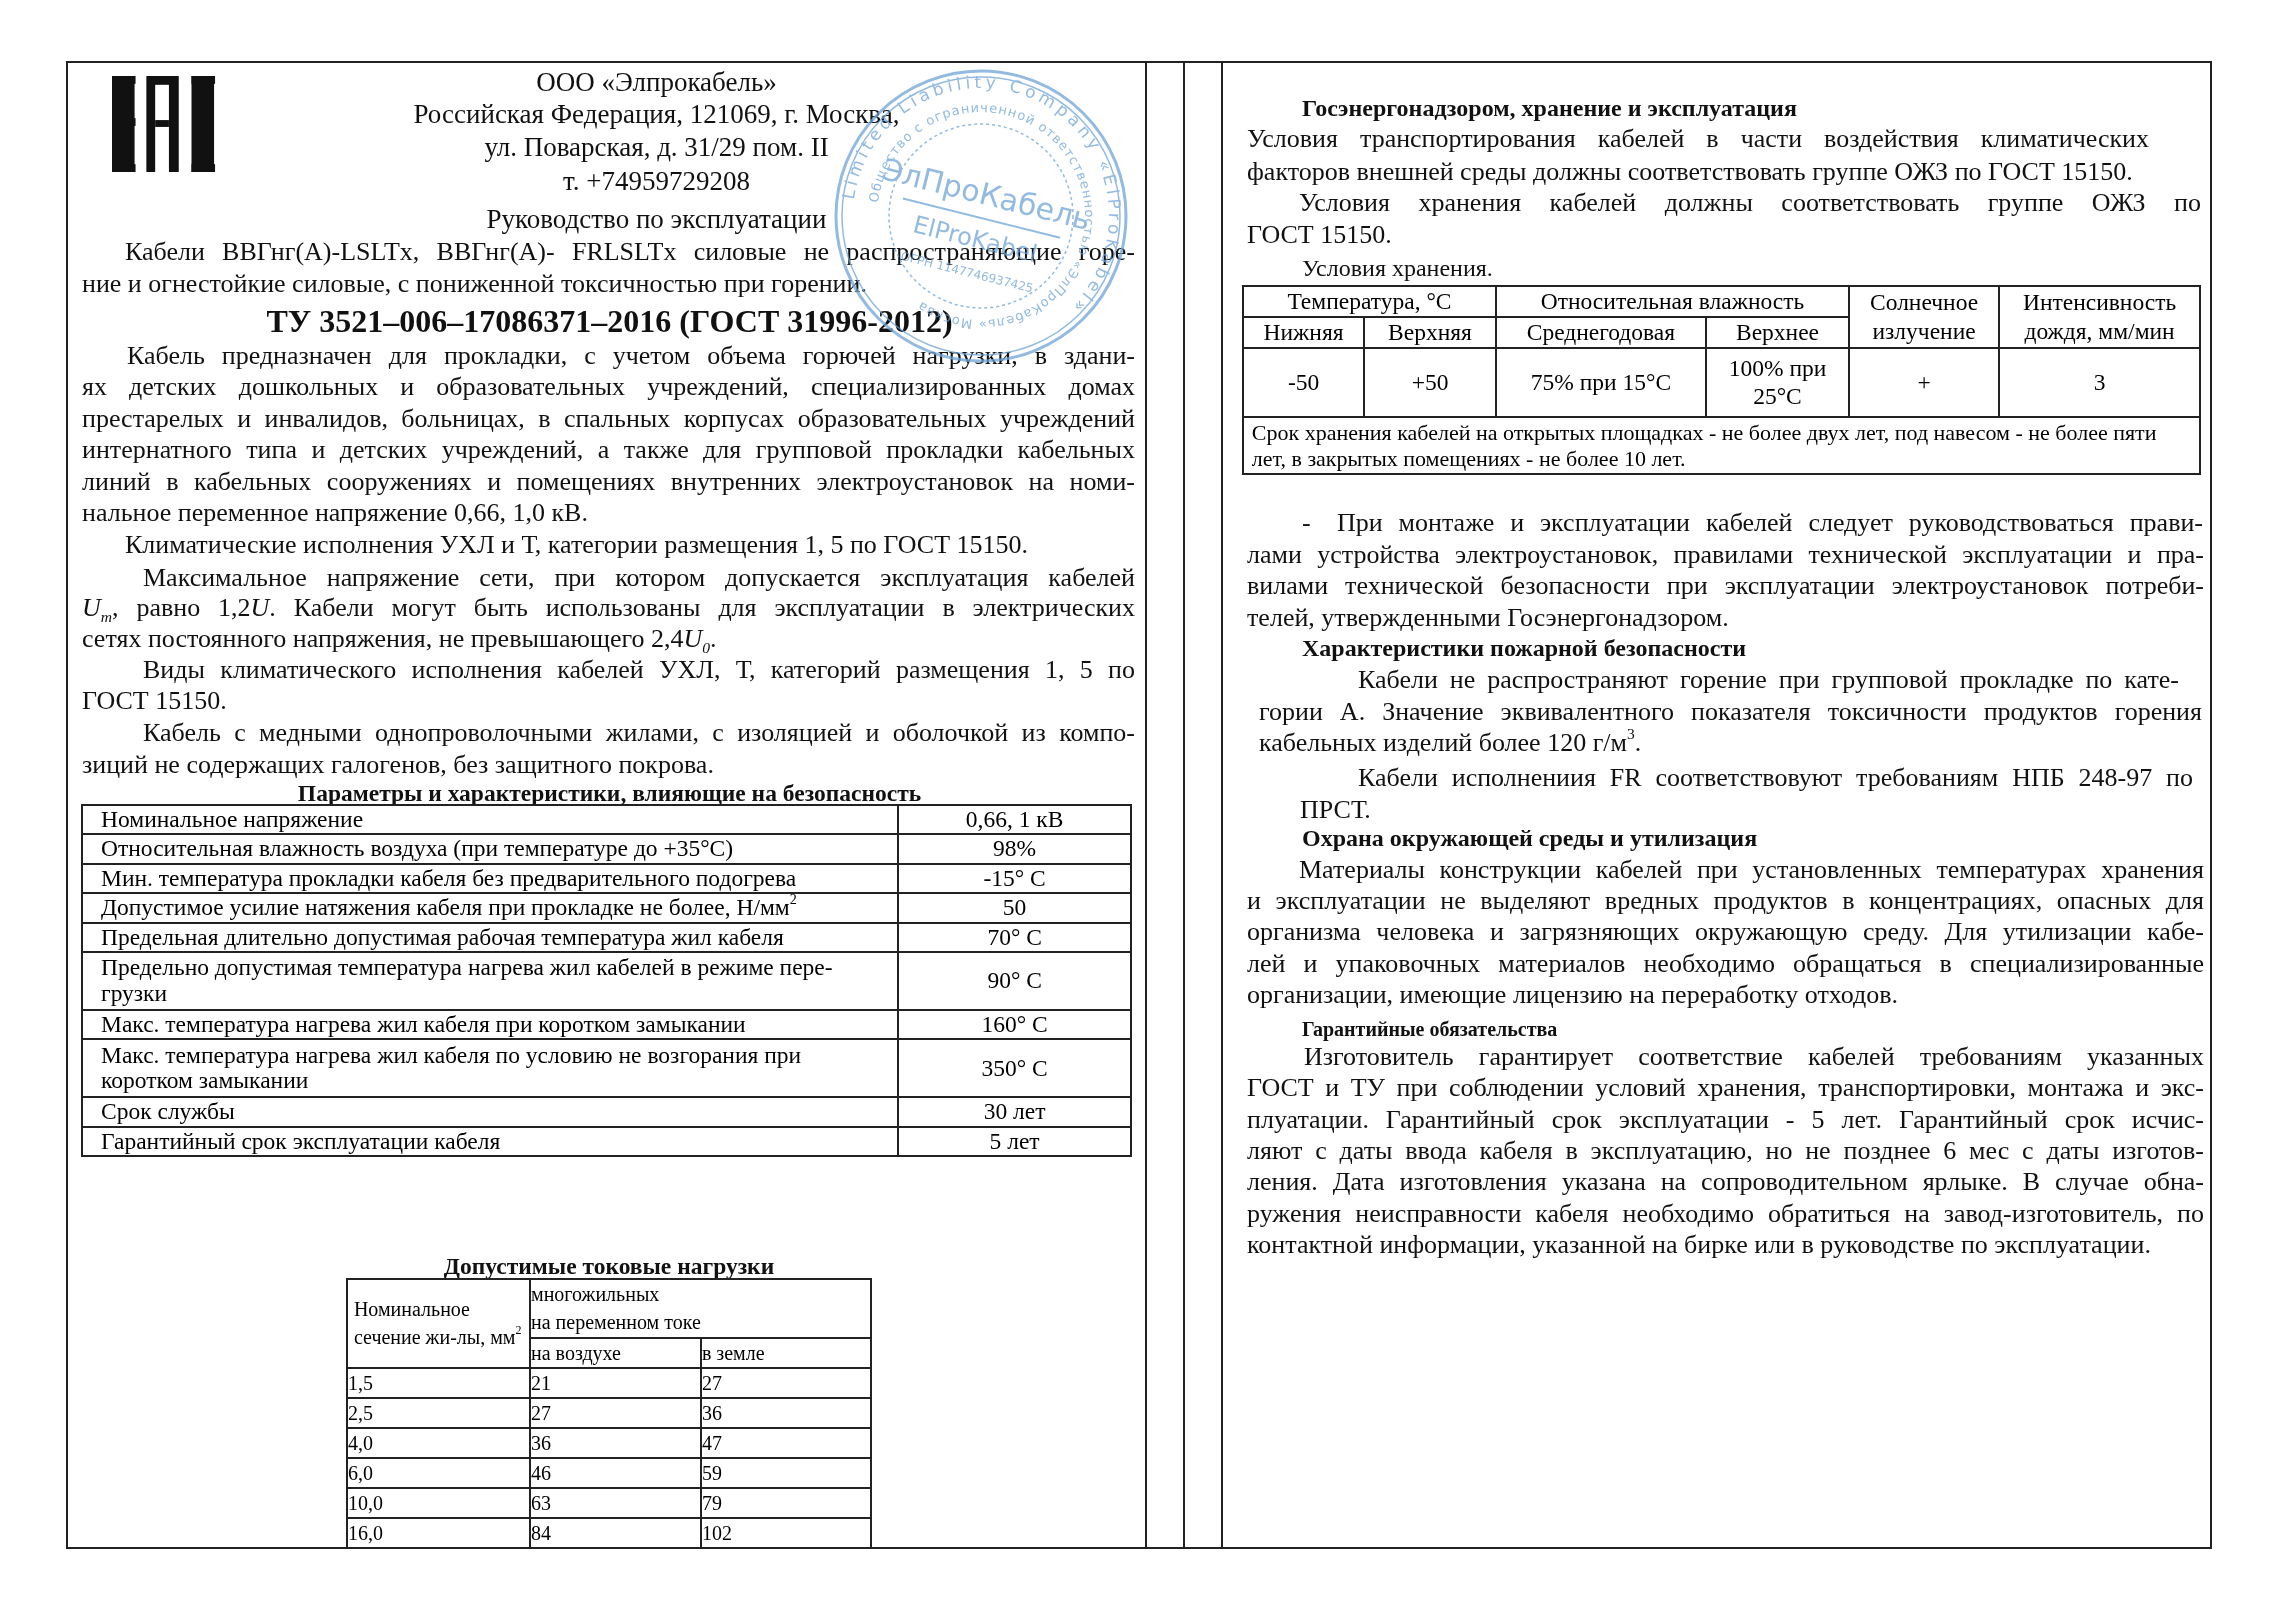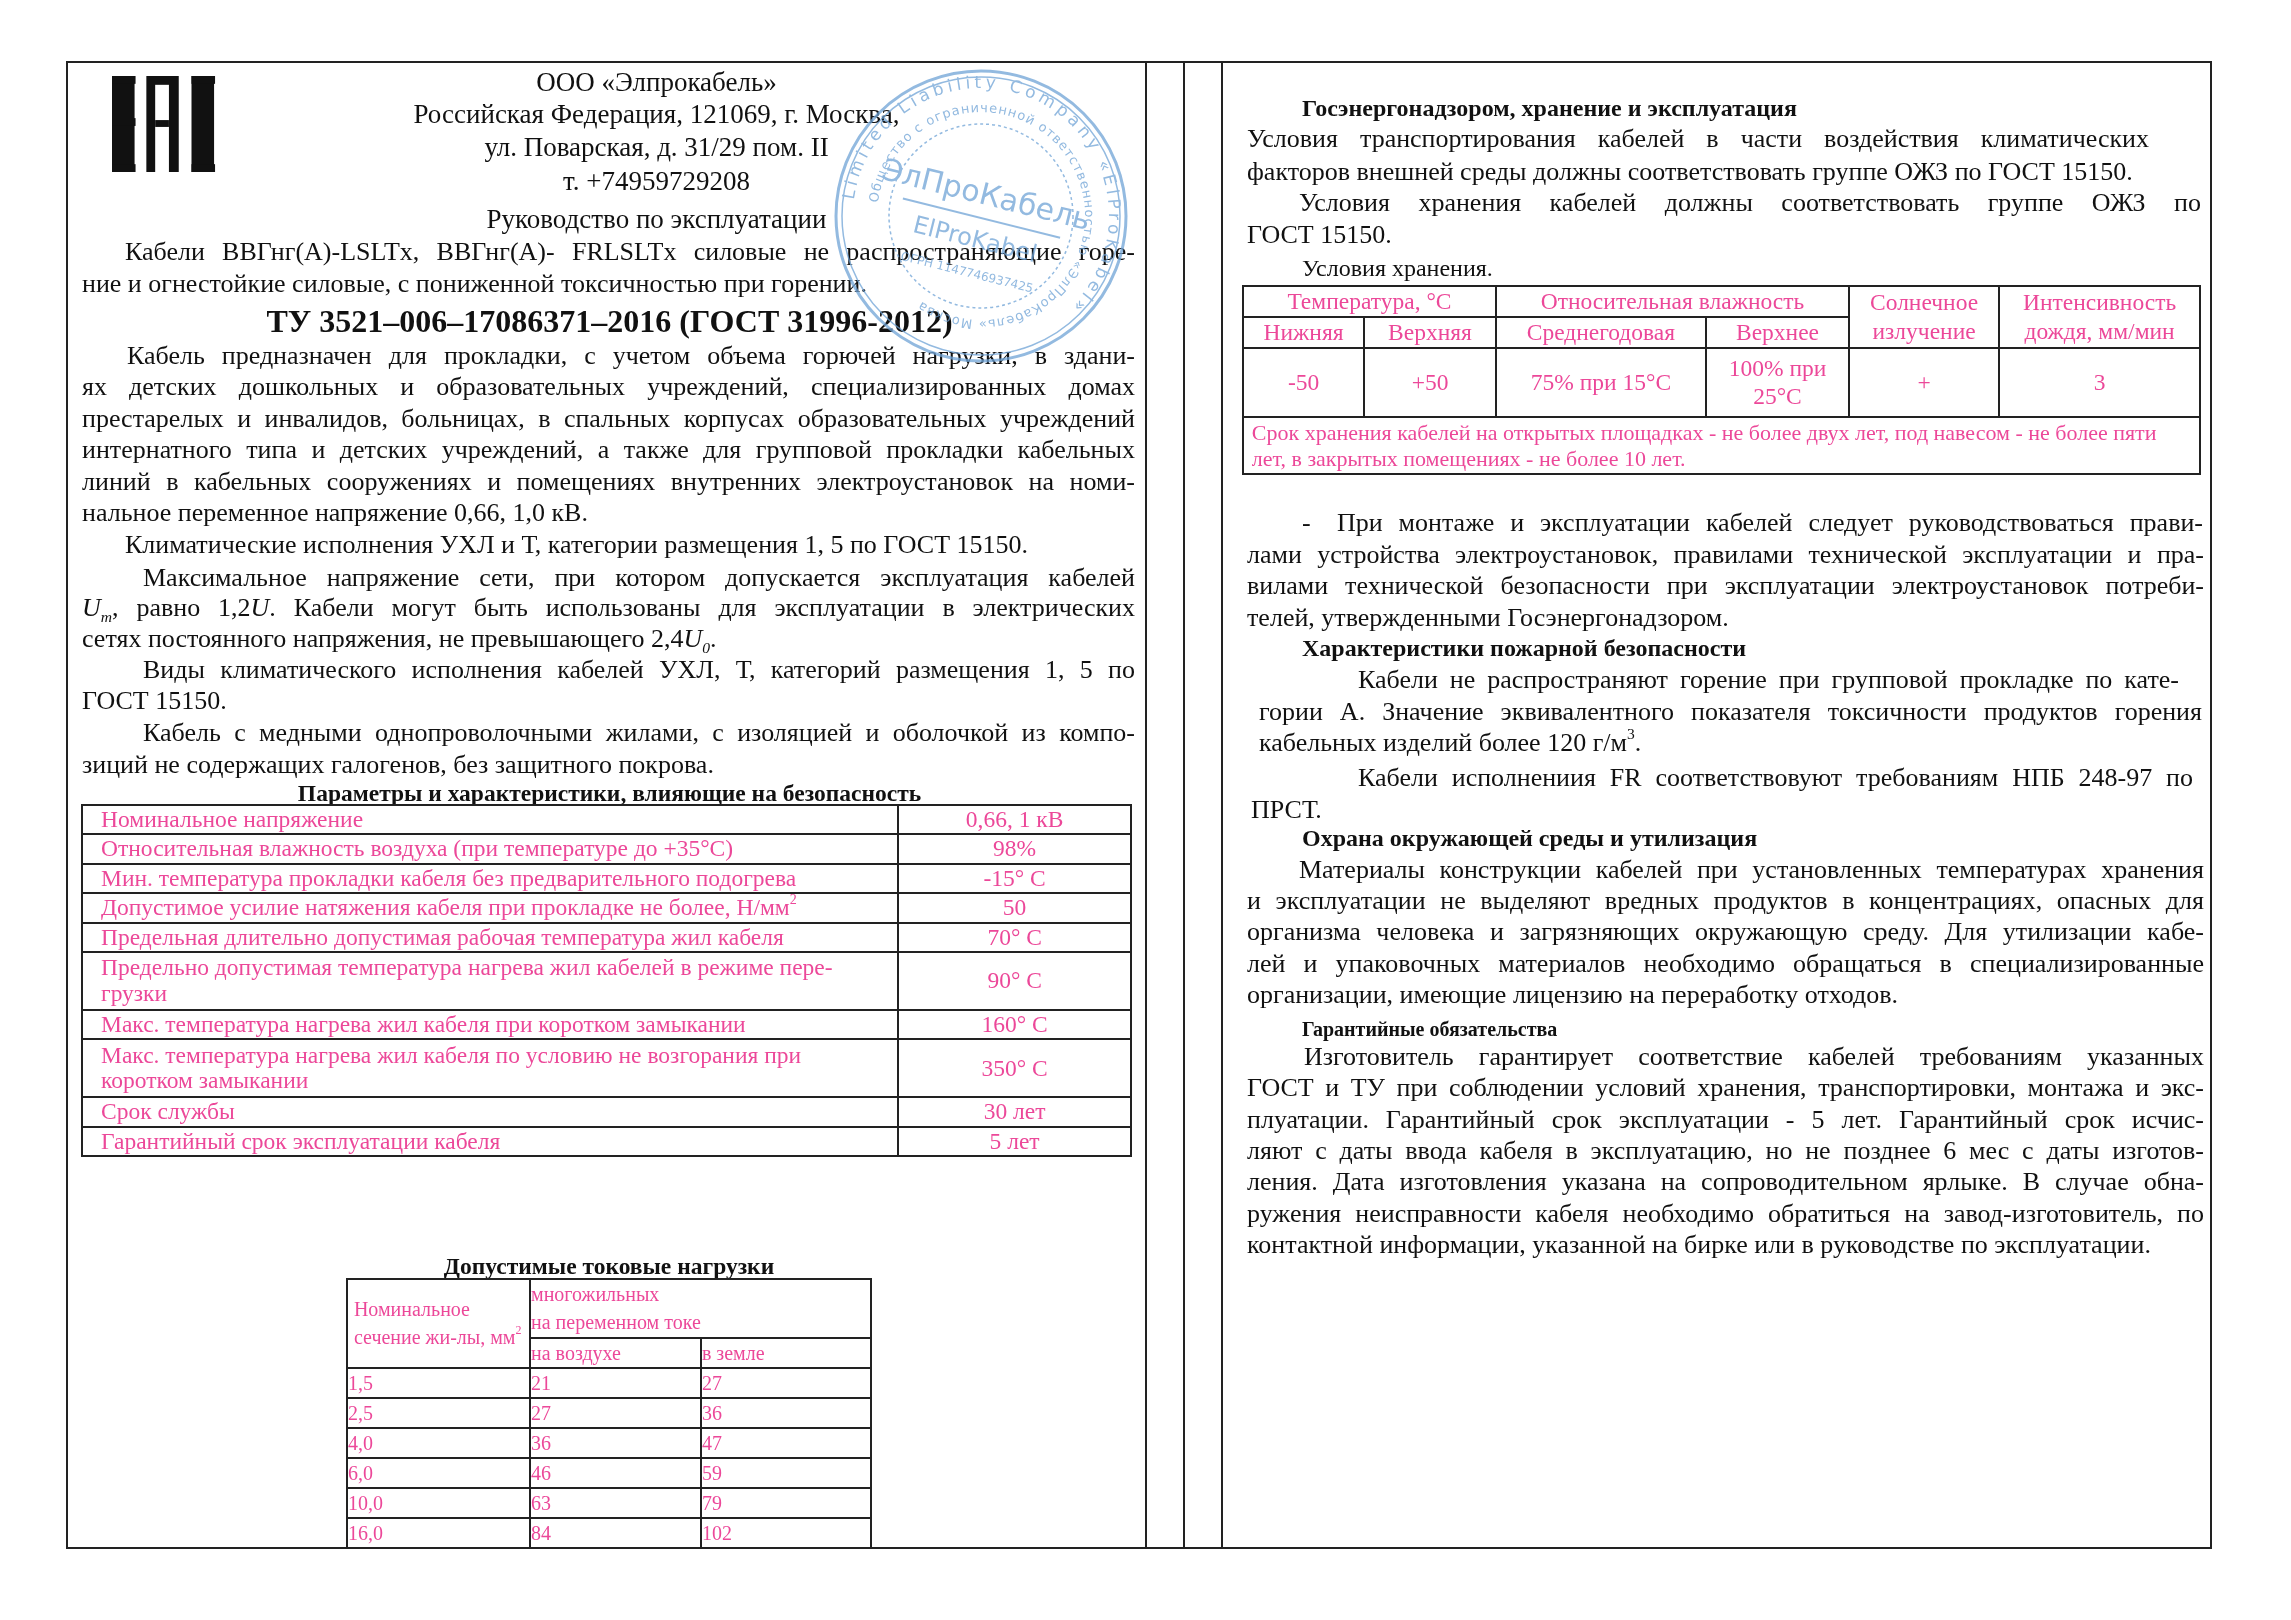--- a/index.html
+++ b/index.html
@@ -15,21 +15,21 @@
   .eac { position: absolute; left: 112px; top: 76px; width: 106px; height: 96px; }
   .eac svg { width: 100%; height: 100%; display: block; }
 
   .hdr { position: absolute; left: 323px; width: 667px; text-align: center; font-size: 27px; line-height: 1; white-space: nowrap; }
   .t { position: absolute; font-size: 26px; line-height: 1; white-space: nowrap; }
   .j { text-align: justify; text-align-last: justify; white-space: normal; }
   .b { font-weight: bold; }
   .ital { font-style: italic; }
   .tu { position: absolute; left: 80px; width: 1059px; top: 303px; text-align: center; font-weight: bold; font-size: 32px; white-space: nowrap; }
 
-  table { border-collapse: collapse; position: absolute; font-family: "Liberation Serif", "DejaVu Serif", serif; color: #ec4899; }
+  table { border-collapse: collapse; position: absolute; font-family: "Liberation Serif", "DejaVu Serif", serif; color: #000000; }
   td, th { border: 2px solid #222; padding: 0 7.8px; font-weight: normal; }
 
   .safety { left: 81px; top: 804px; width: 1051px; font-size: 23.5px; }
   .safety td { height: 27.4px; line-height: 25.5px; }
   .safety td.v { text-align: center; width: 223px; padding: 0 3.9px; }
   .safety td.p { padding-left: 18px; }
   .safety tr.tall td { height: 56px; line-height: 25.5px; }
 
   .loads { left: 346px; top: 1278px; width: 526px; font-size: 20px; text-align: left; }
   .loads td { height: 28px; line-height: 26.5px; padding: 0; }
@@ -235,21 +235,21 @@
   <div class="t j" style="left:1247px; width:957px; top:573px">вилами технической безопасности при эксплуатации электроустановок потреби-</div>
   <div class="t" style="left:1247px; top:605px">телей, утвержденными Госэнергонадзором.</div>
 </div>
 
 <div class="t b" style="left:1302px; top:636px; font-size:24px">Характеристики пожарной безопасности</div>
 <div>
   <div class="t j" style="left:1358px; width:821px; top:667px">Кабели не распространяют горение при групповой прокладке по кате-</div>
   <div class="t j" style="left:1259px; width:943px; top:699px">гории А. Значение эквивалентного показателя токсичности продуктов горения</div>
   <div class="t" style="left:1259px; top:730px"><span>кабельных изделий более 120 г/м</span><sup>3</sup><span>.</span></div>
   <div class="t j" style="left:1358px; width:835px; top:765px">Кабели исполнениия FR соответствовуют требованиям НПБ 248-97 по</div>
-  <div class="t" style="left:1251px; top:797px">ПРСТ.</div>
+  <div class="t" style="left:1300px; top:797px">ПРСТ.</div>
 </div>
 
 <div class="t b" style="left:1302px; top:826px; font-size:24px">Охрана окружающей среды и утилизация</div>
 <div>
   <div class="t j" style="left:1299px; width:905px; top:857px">Материалы конструкции кабелей при установленных температурах хранения</div>
   <div class="t j" style="left:1247px; width:957px; top:888px">и эксплуатации не выделяют вредных продуктов в концентрациях, опасных для</div>
   <div class="t j" style="left:1247px; width:957px; top:919px">организма человека и загрязняющих окружающую среду. Для утилизации кабе-</div>
   <div class="t j" style="left:1247px; width:957px; top:951px">лей и упаковочных материалов необходимо обращаться в специализированные</div>
   <div class="t" style="left:1247px; top:982px">организации, имеющие лицензию на переработку отходов.</div>
 </div>

